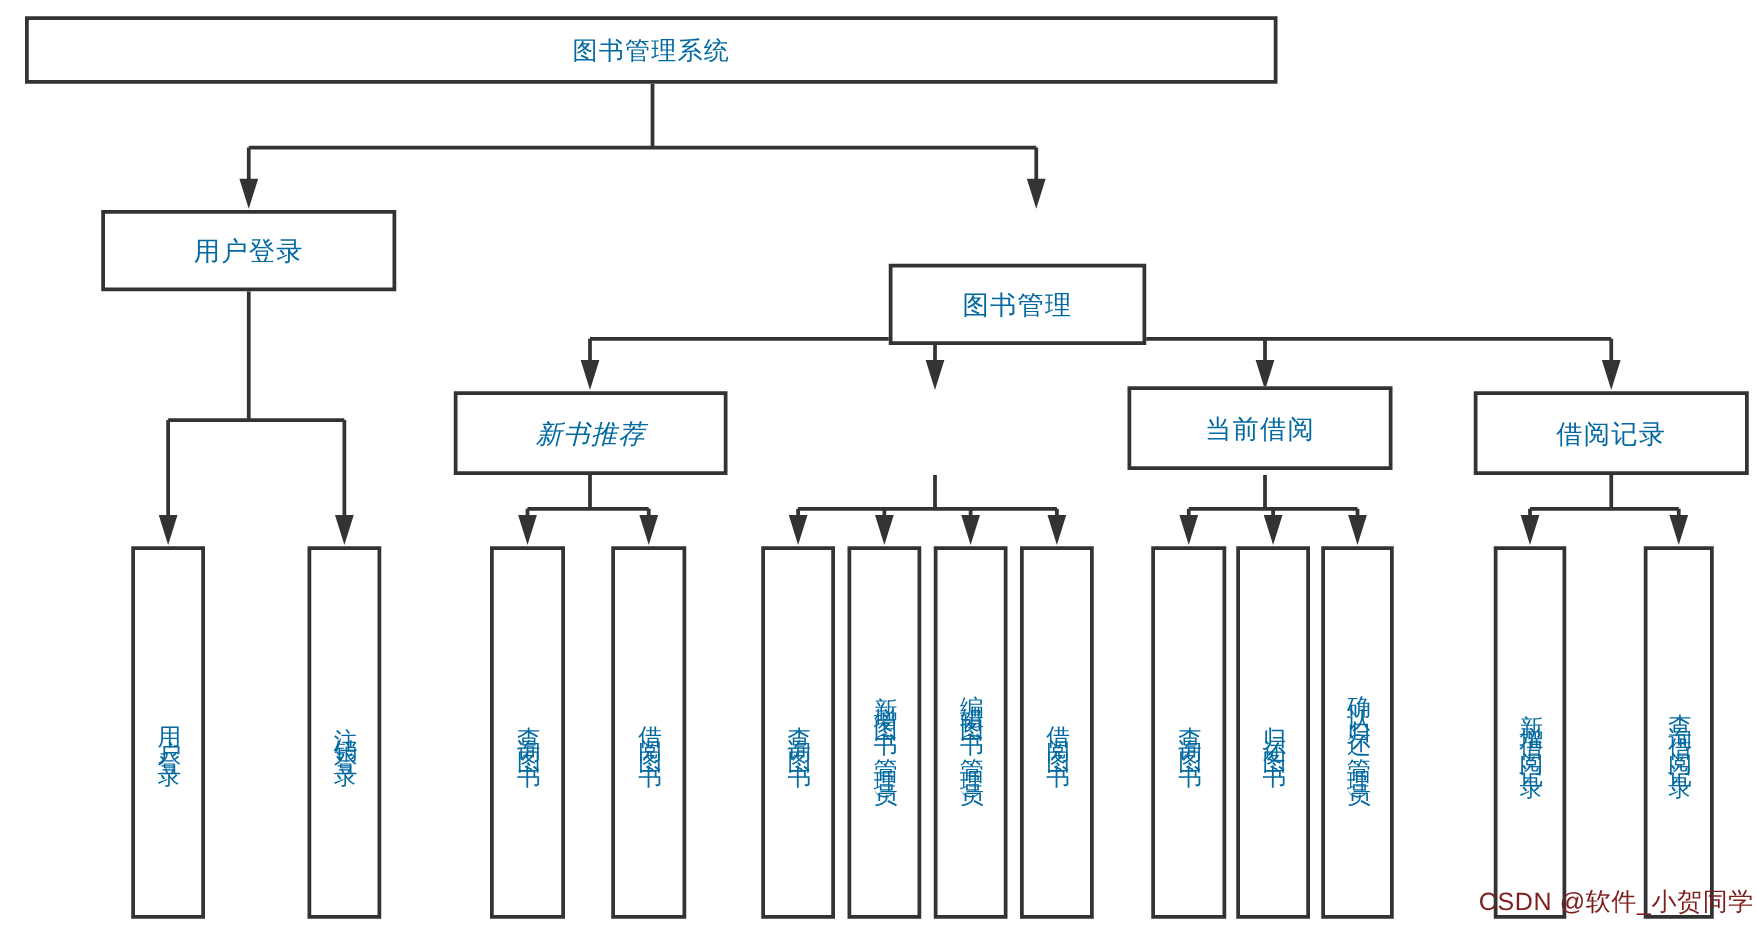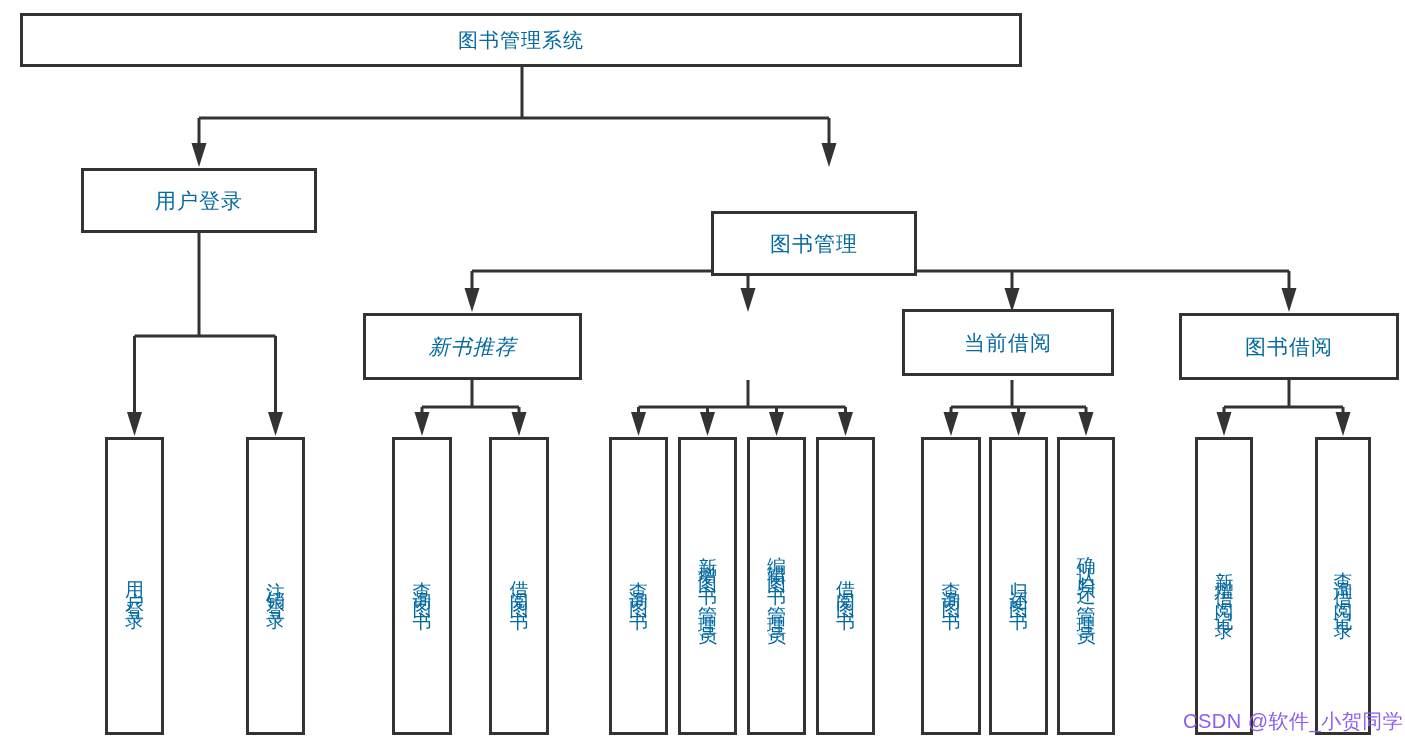--- a/index.html
+++ b/index.html
@@ -47,21 +47,21 @@
   #lf8  { left:816px;  width:59px; }
   #lf9  { left:921px;  width:60px; }
   #lf10 { left:989px;  width:59px; }
   #lf11 { left:1057px; width:58px; }
   #lf12 { left:1195px; width:58px; }
   #lf13 { left:1315px; width:56px; }
   #watermark {
     position:absolute;
     left:1183px; top:708px;
     font-size:20px;
-    color:#8b5cf6;
+    color:#7f1d1d;
     letter-spacing:0.5px;
     z-index:5;
     white-space:nowrap;
   }
 </style>
 </head>
 <body>
 
 <div id="stage">
 
@@ -98,21 +98,21 @@
     </g>
   </svg>
 
   <div class="box hbox" id="root">图书管理系统</div>
 
   <div class="box hbox" id="l2a">用户登录</div>
   <div class="box hbox" id="l2b">图书管理</div>
 
   <div class="box hbox" id="l3a">新书推荐</div>
   <div class="box hbox" id="l3c">当前借阅</div>
-  <div class="box hbox" id="l3d">图书借阅</div>
+  <div class="box hbox" id="l3d">借阅记录</div>
 
   <div class="box leaf" id="lf1">
     <span class="vtext">用户登录</span>
   </div>
   <div class="box leaf" id="lf2">
     <span class="vtext">注销登录</span>
   </div>
 
   <div class="box leaf" id="lf3">
     <span class="vtext">查询图书</span>

